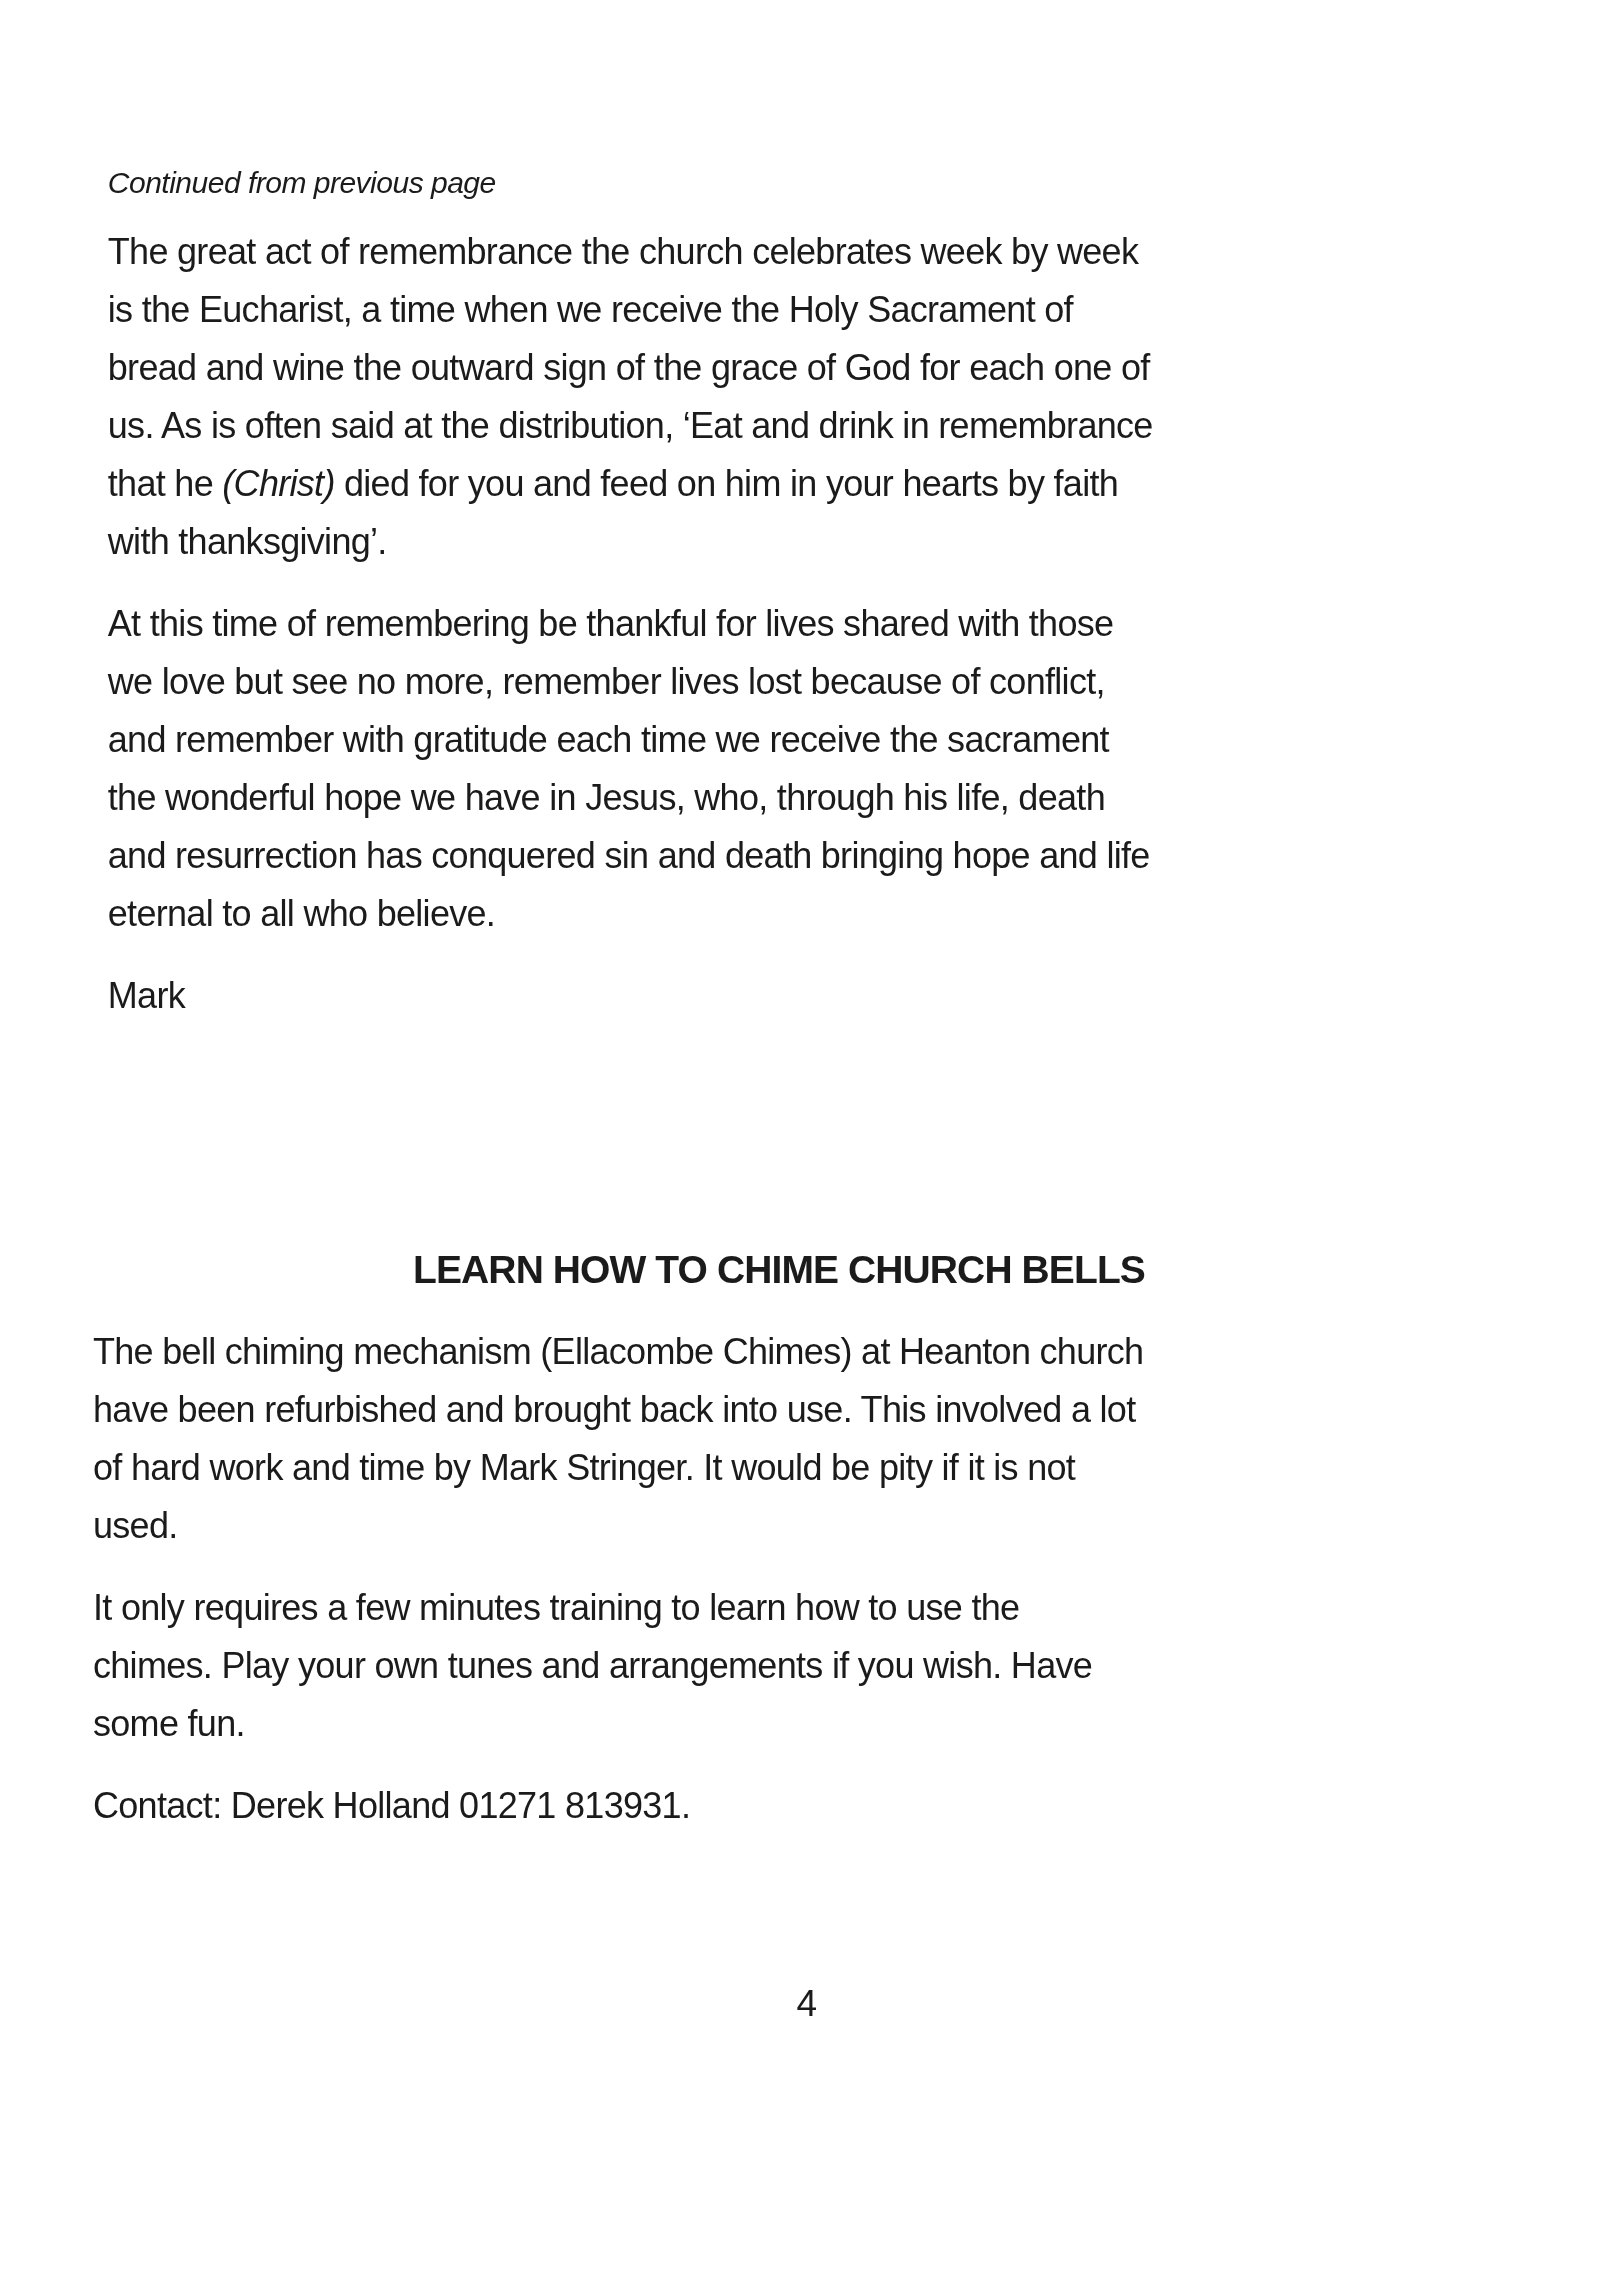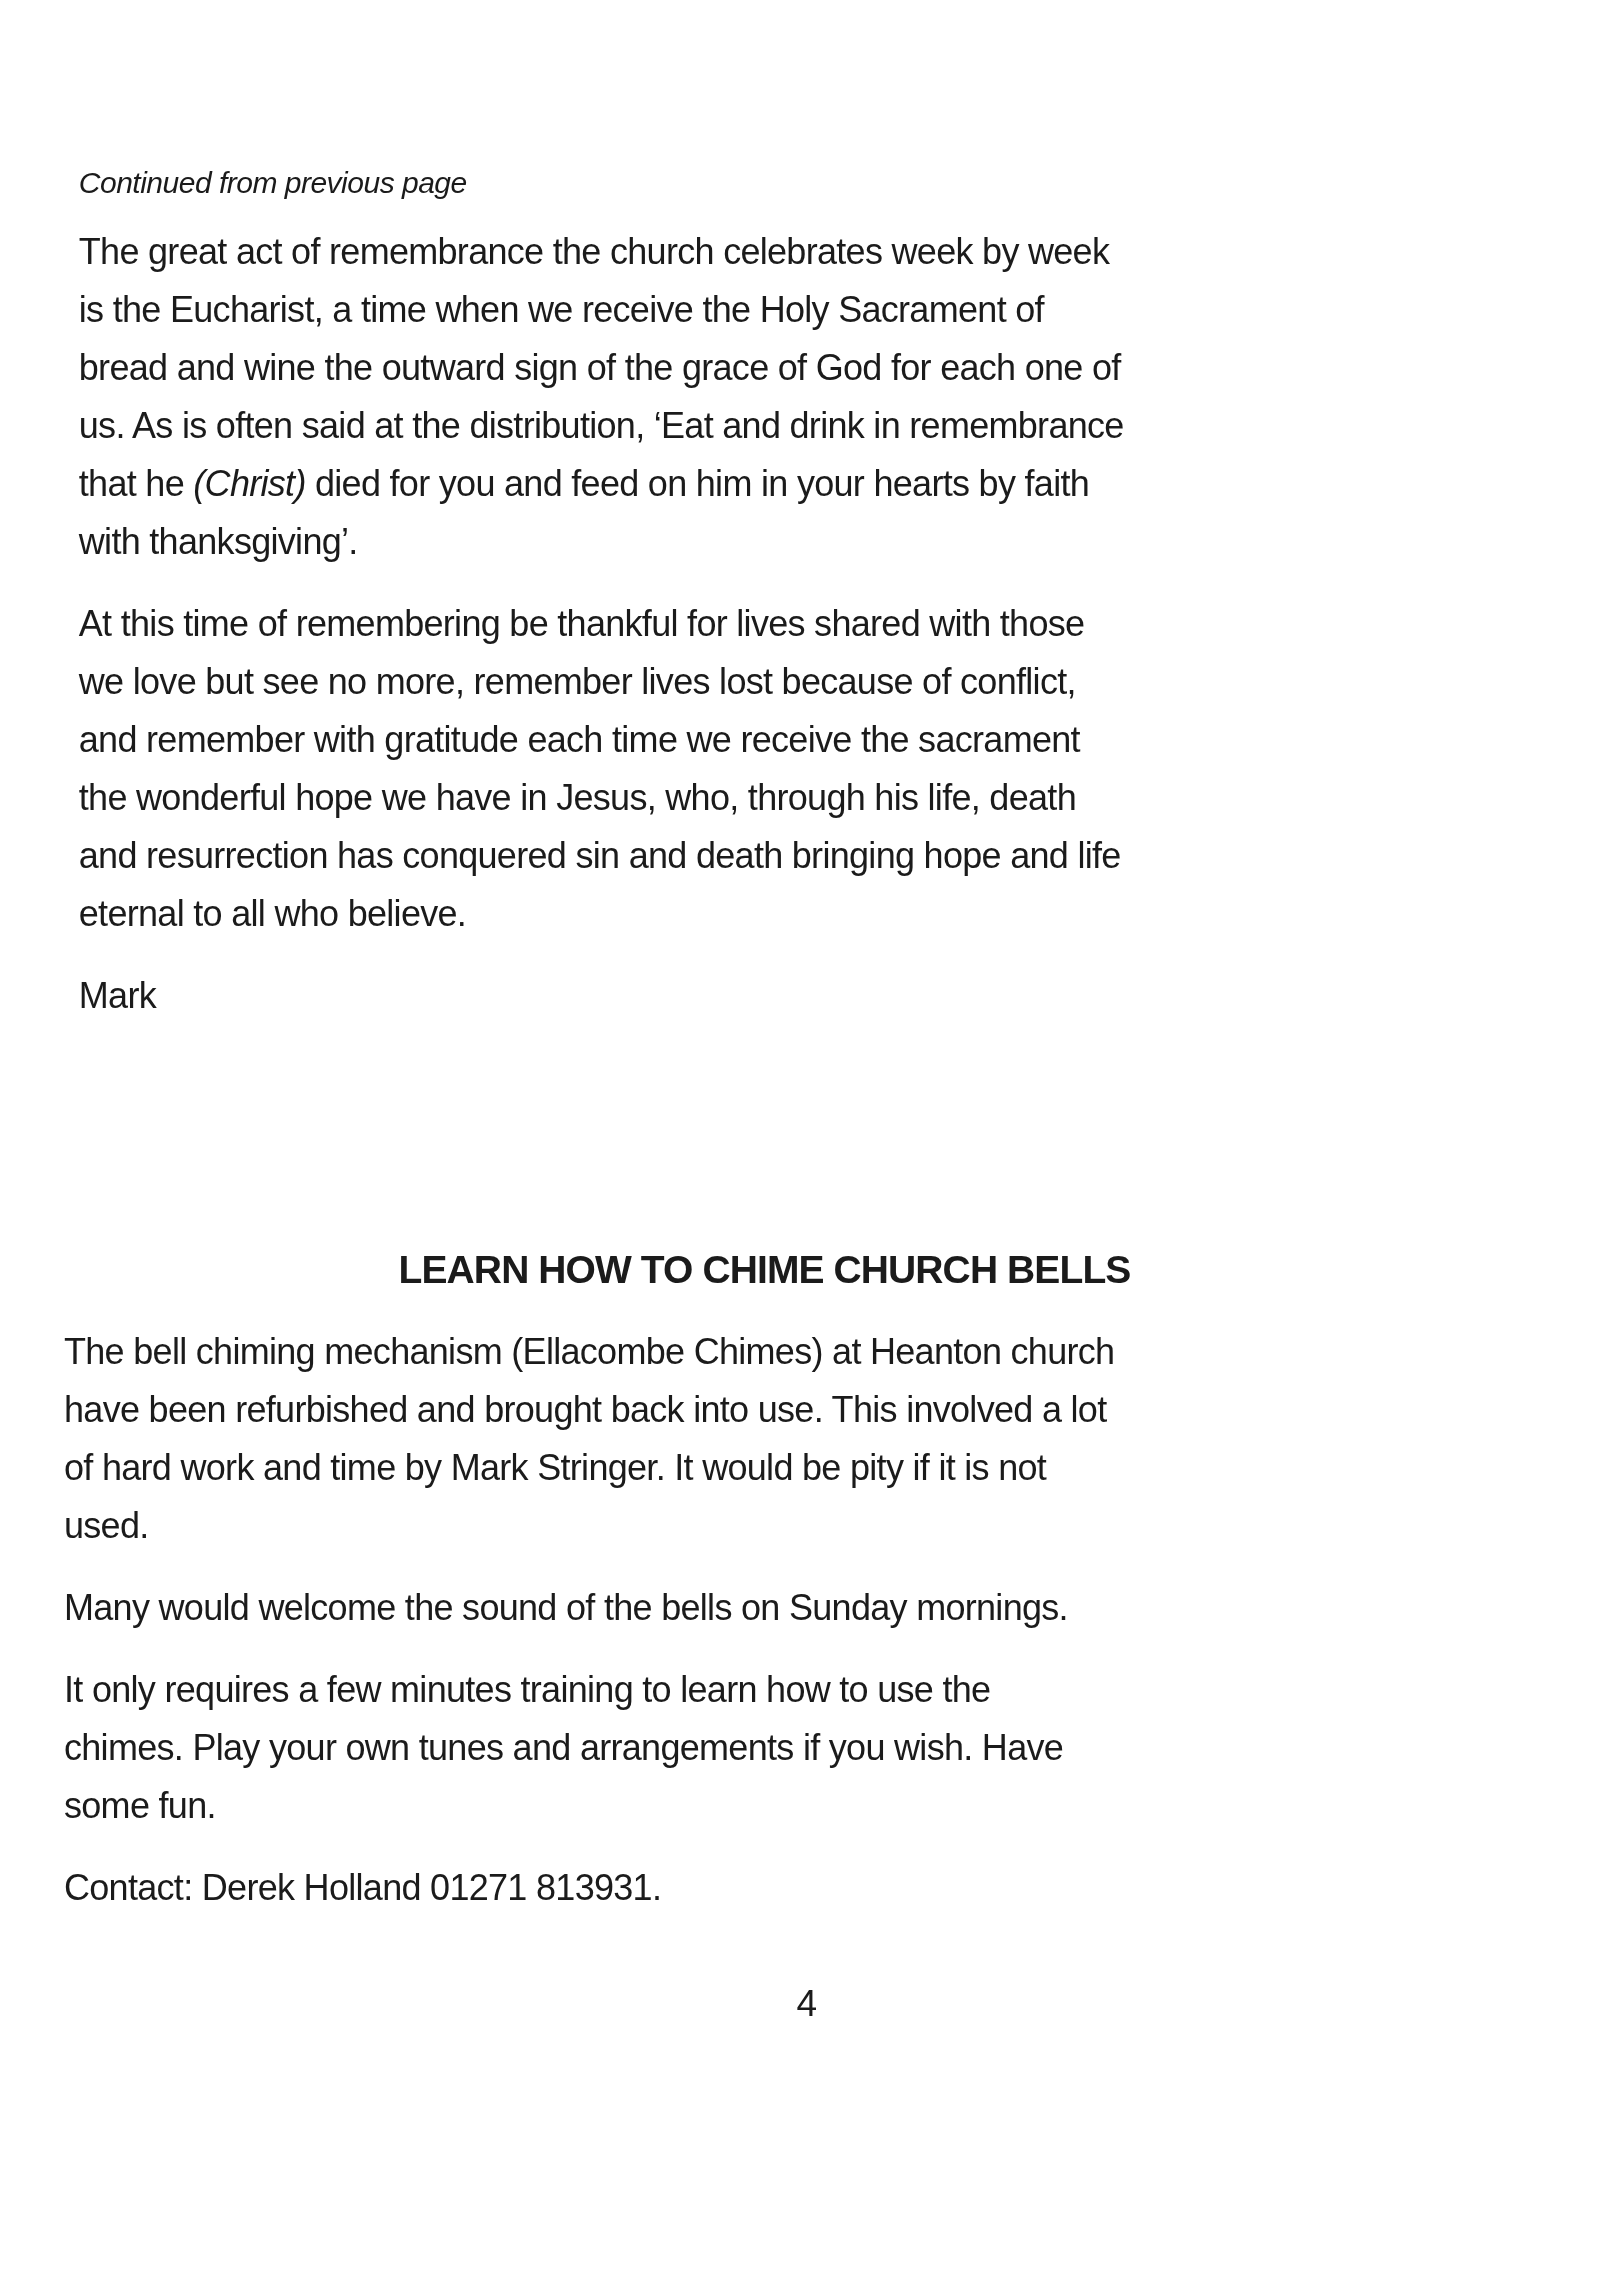--- a/index.html
+++ b/index.html
@@ -6,21 +6,21 @@
     margin: 0;
     padding: 0;
     background: #ffffff;
   }
   .page {
     position: relative;
     width: 1613px;
     height: 2105px;
     background: #ffffff;
     box-sizing: border-box;
-    padding: 162px 111px 0 64px;
+    padding: 162px 111px 0 93px;
     font-family: "Liberation Sans", "DejaVu Sans", sans-serif;
     color: #1b1b1b;
     overflow: hidden;
   }
   .letter-section {
     padding-left: 14.8px;
   }
   .continued-note {
     font-style: italic;
     font-size: 30px;
@@ -92,21 +92,20 @@
   <div class="section-spacer"></div>
 
   <div class="bells-section">
     <h2 class="section-heading">LEARN HOW TO CHIME CHURCH BELLS</h2>
 
     <p class="body-text">The bell chiming mechanism (Ellacombe Chimes) at Heanton church
 have been refurbished and brought back into use. This involved a lot
 of hard work and time by Mark Stringer. It would be pity if it is not
 used.</p>
 
-    <p class="body-text">Many would welcome the sound of the bells on Sunday mornings.</p>
 
     <p class="body-text">It only requires a few minutes training to learn how to use the
 chimes. Play your own tunes and arrangements if you wish. Have
 some fun.</p>
 
 
     <p class="body-text">Contact: Derek Holland 01271 813931.</p>
   </div>
 
   <div class="page-footer">

